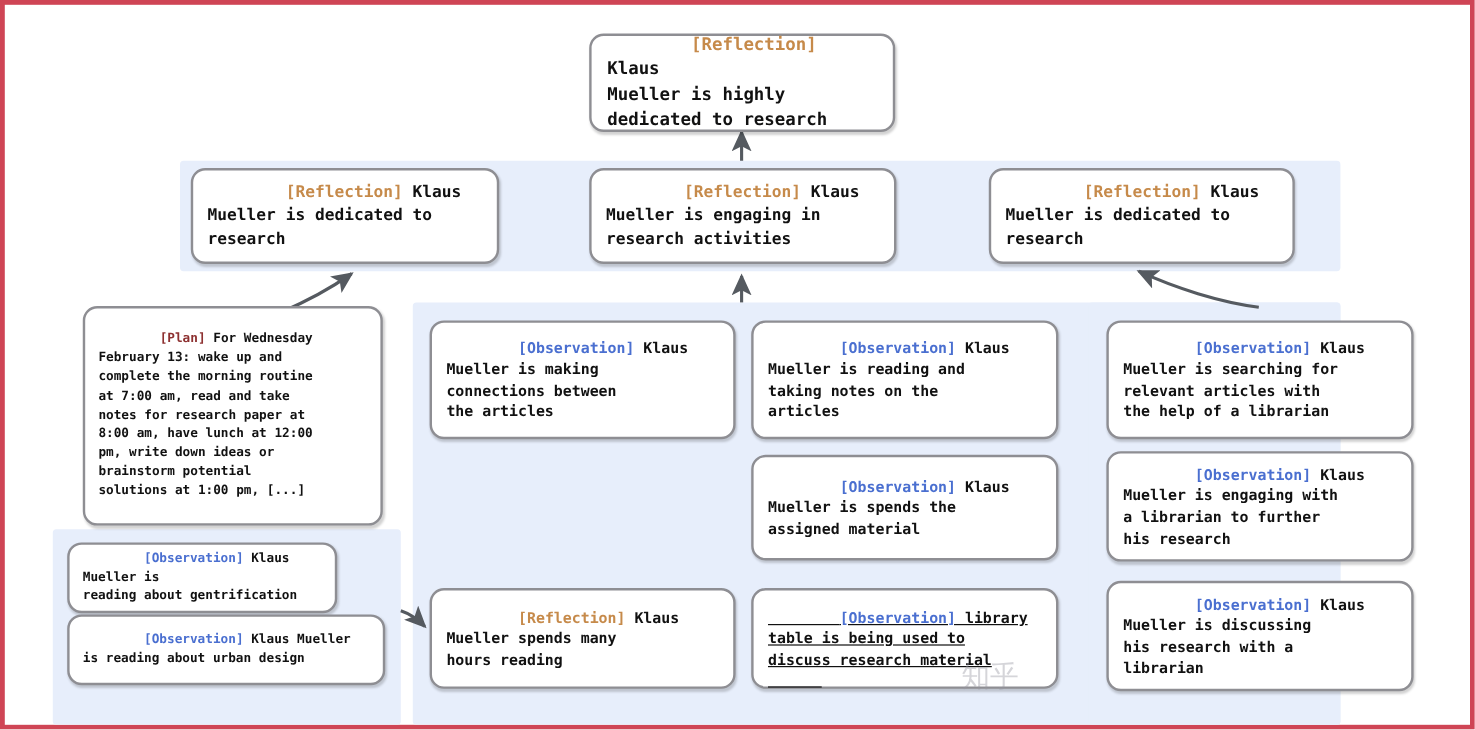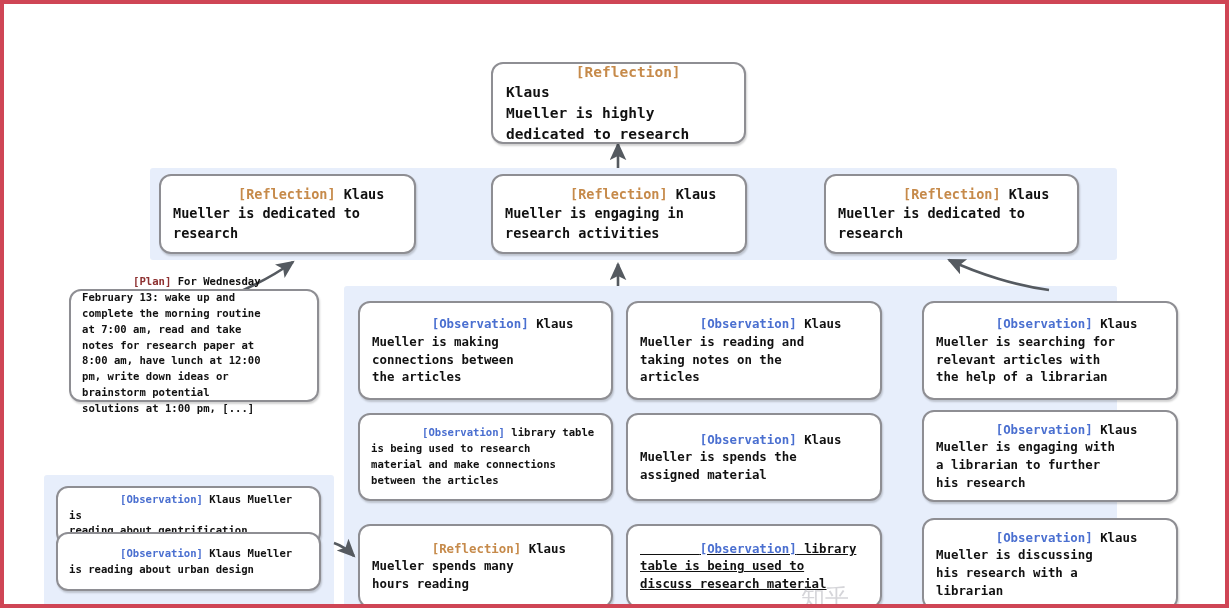--- a/index.html
+++ b/index.html
@@ -15,21 +15,20 @@
     width: 1229px;
     height: 608px;
     background: #ffffff;
     box-sizing: border-box;
     border: 4px solid #cf4555;
     overflow: hidden;
   }
   #canvas {
     position: absolute;
     inset: 0;
-    margin-top: 34px;
   }
   
   .panel {
     position: absolute;
     background: #e7eefb;
     border-radius: 3px;
   }
   
   .node {
     position: absolute;
@@ -139,65 +138,57 @@
     </div>
 
     <div class="node fs14" style="left:820px; top:136px; width:255px; height:80px;">
       <span class="inner">
         <span class="tag-reflection">[Reflection]</span><span> Klaus
 Mueller is dedicated to
 research</span>
       </span>
     </div>
 
-    <div class="node fs11" style="left:65px; top:251px; width:250px; height:113px;">
+    <div class="node fs11" style="left:65px; top:251px; width:250px; height:183px;">
       <span class="inner">
         <span class="tag-plan">[Plan]</span><span> For Wednesday
 February 13: wake up and
 complete the morning routine
 at 7:00 am, read and take
 notes for research paper at
 8:00 am, have lunch at 12:00
 pm, write down ideas or
 brainstorm potential
 solutions at 1:00 pm, [...]</span>
       </span>
     </div>
 
-    <div class="node fs11" style="left:52px; top:448px; width:265px; height:59px;">
+    <div class="node fs11" style="left:52px; top:448px; width:225px; height:59px;">
       <span class="inner">
         <span class="tag-observation">[Observation]</span><span> Klaus Mueller is
 reading about gentrification</span>
       </span>
     </div>
 
-    <div class="node fs11" style="left:52px; top:494px; width:265px; height:59px;">
+    <div class="node fs11" style="left:52px; top:508px; width:265px; height:59px;">
       <span class="inner">
         <span class="tag-observation">[Observation]</span><span> Klaus Mueller
 is reading about urban design</span>
       </span>
     </div>
 
     <div class="node fs13" style="left:354px; top:263px; width:255px; height:99px;">
       <span class="inner">
         <span class="tag-observation">[Observation]</span><span> Klaus
 Mueller is making
 connections between
 the articles</span>
       </span>
     </div>
 
-    <div class="node fs11" style="left:354px; top:375px; width:255px; height:88px;">
-      <span class="inner">
-        <span class="tag-observation">[Observation]</span><span> library table
-is being used to research
-material and make connections
-between the articles</span>
-      </span>
-    </div>
 
     <div class="node fs13" style="left:354px; top:486px; width:255px; height:84px;">
       <span class="inner">
         <span class="tag-reflection">[Reflection]</span><span> Klaus
 Mueller spends many
 hours reading</span>
       </span>
     </div>
 
     <div class="node fs13" style="left:622px; top:263px; width:256px; height:99px;">

